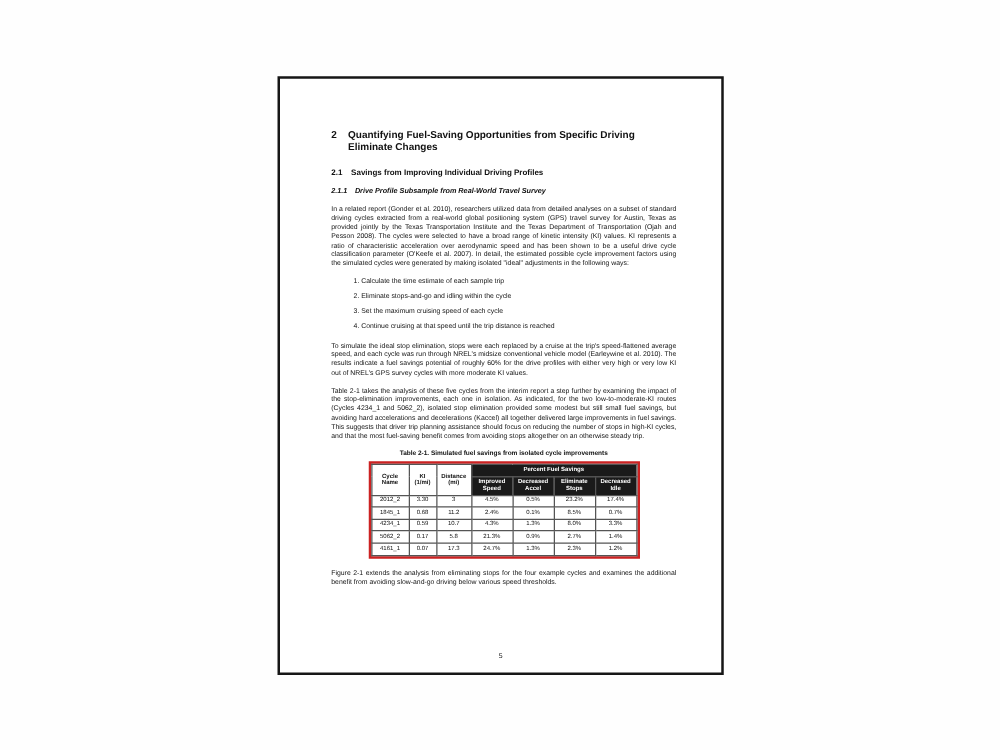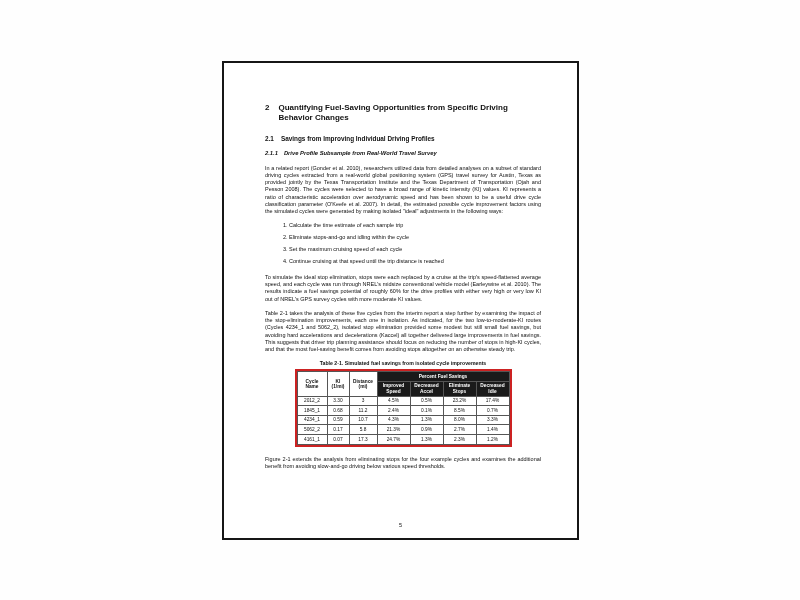--- a/index.html
+++ b/index.html
@@ -31,21 +31,21 @@
   .page-num{position:absolute;bottom:10px;left:0;right:0;text-align:center;font-size:5.5px;}
 </style>
 </head>
 <body>
 
 <div class="canvas">
   <div class="page">
 
     <div class="h-sec">
       <span class="num">2</span>
-      <span>Quantifying Fuel-Saving Opportunities from Specific Driving Behavior Changes</span>
+      <span>Quantifying Fuel-Saving Opportunities from Specific Driving Eliminate Changes</span>
     </div>
 
     <div class="h-sub">
       <span class="num">2.1</span>
       <span>Savings from Improving Individual Driving Profiles</span>
     </div>
 
     <div class="h-subsub">
       <span class="num">2.1.1</span>
       <span>Drive Profile Subsample from Real-World Travel Survey</span>

